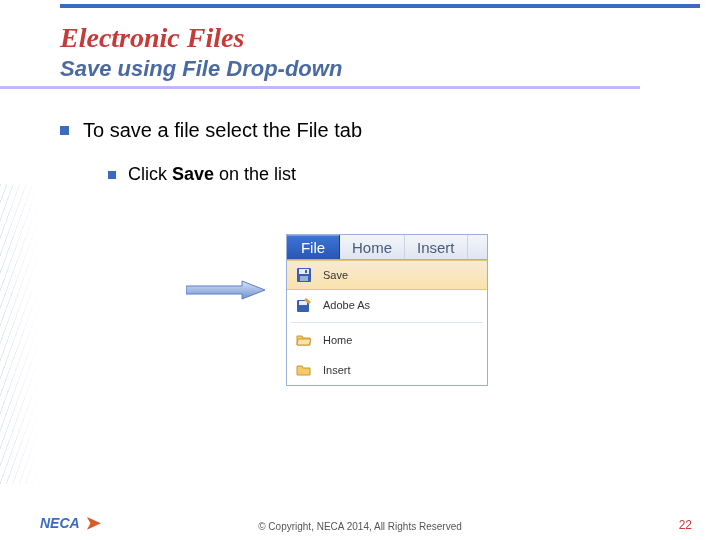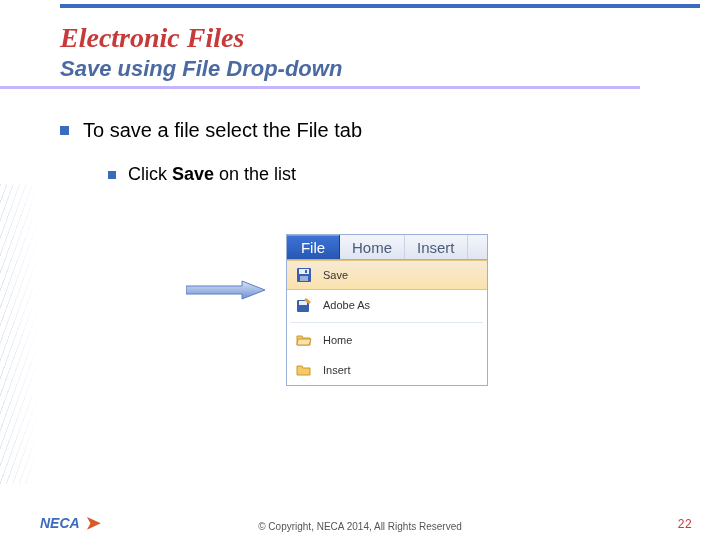--- a/index.html
+++ b/index.html
@@ -168,21 +168,21 @@
     font-size: 10px;
     color: #555;
     font-family: "Trebuchet MS", Verdana, sans-serif;
   }
   .pagenum {
     position: absolute;
     right: 28px;
     bottom: 12px;
     font-size: 12px;
     color: #c73a3a;
-    font-family: Liberation Mono, monospace;
+    font-family: Liberation Sans, sans-serif;
     text-align: center;
   }
   .logo {
     position: absolute;
     left: 40px;
     bottom: 10px;
     font-family: "Trebuchet MS", Verdana, sans-serif;
     font-style: italic;
     font-weight: bold;
     font-size: 14px;

